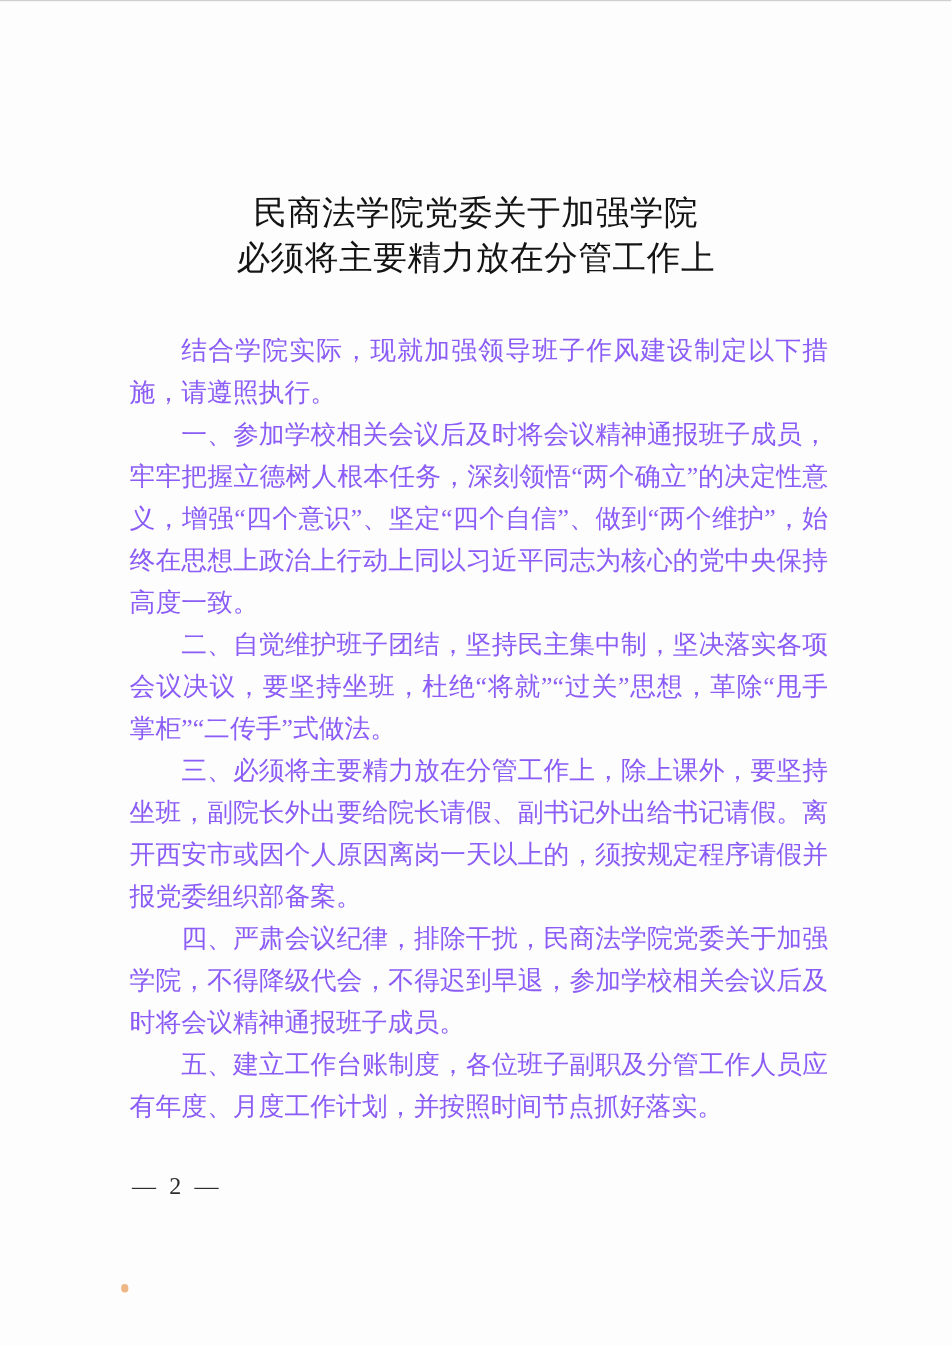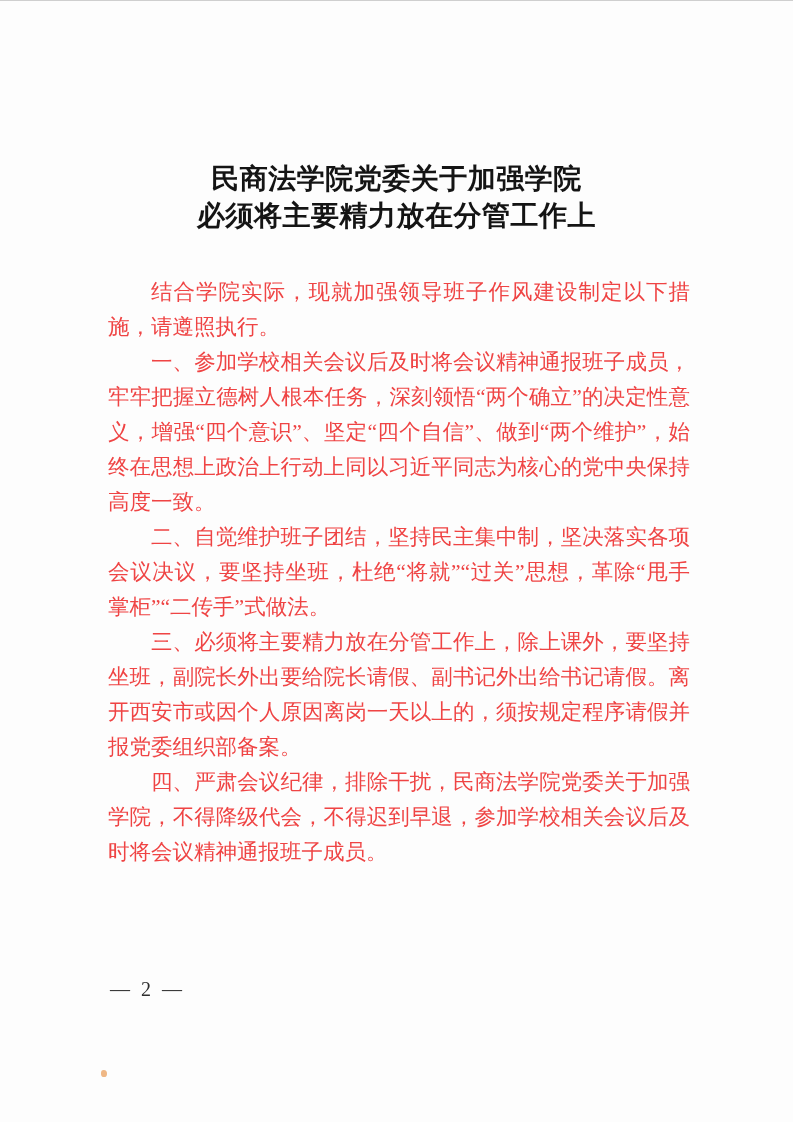--- a/index.html
+++ b/index.html
@@ -24,36 +24,36 @@
     background: #cfcfcf;
   }
   .doc-title {
     position: absolute;
     top: 160px;
     left: 0;
     width: 100%;
     margin: 0;
     text-align: center;
     font-size: 28px;
-    font-weight: bold;
+    font-weight: normal;
     line-height: 37px;
     color: #141414;
     letter-spacing: 0.5px;
   }
   .doc-title .title-line {
     display: block;
   }
   .doc-body {
     position: absolute;
     top: 275px;
     left: 108px;
     width: 582px;
     font-size: 21.5px;
     line-height: 35px;
-    color: #ef4444;
+    color: #8b5cf6;
     text-align: justify;
   }
   .doc-body p {
     margin: 0;
     padding: 0;
     text-indent: 2em;
   }
   .page-number {
     position: absolute;
     top: 977px;
@@ -86,19 +86,20 @@
     <span class="title-line">民商法学院党委关于加强学院</span>
     <span class="title-line">必须将主要精力放在分管工作上</span>
   </h1>
 
   <div class="doc-body">
     <p>结合学院实际，现就加强领导班子作风建设制定以下措施，请遵照执行。</p>
     <p>一、参加学校相关会议后及时将会议精神通报班子成员，牢牢把握立德树人根本任务，深刻领悟“两个确立”的决定性意义，增强“四个意识”、坚定“四个自信”、做到“两个维护”，始终在思想上政治上行动上同以习近平同志为核心的党中央保持高度一致。</p>
     <p>二、自觉维护班子团结，坚持民主集中制，坚决落实各项会议决议，要坚持坐班，杜绝“将就”“过关”思想，革除“甩手掌柜”“二传手”式做法。</p>
     <p>三、必须将主要精力放在分管工作上，除上课外，要坚持坐班，副院长外出要给院长请假、副书记外出给书记请假。离开西安市或因个人原因离岗一天以上的，须按规定程序请假并报党委组织部备案。</p>
     <p>四、严肃会议纪律，排除干扰，民商法学院党委关于加强学院，不得降级代会，不得迟到早退，参加学校相关会议后及时将会议精神通报班子成员。</p>
+    <p>五、建立工作台账制度，各位班子副职及分管工作人员应有年度、月度工作计划，并按照时间节点抓好落实。</p>
   </div>
 
   <div class="page-number">— 2 —</div>
 
   <div class="scan-speck"></div>
 
 </div>
 
 </body></html>

